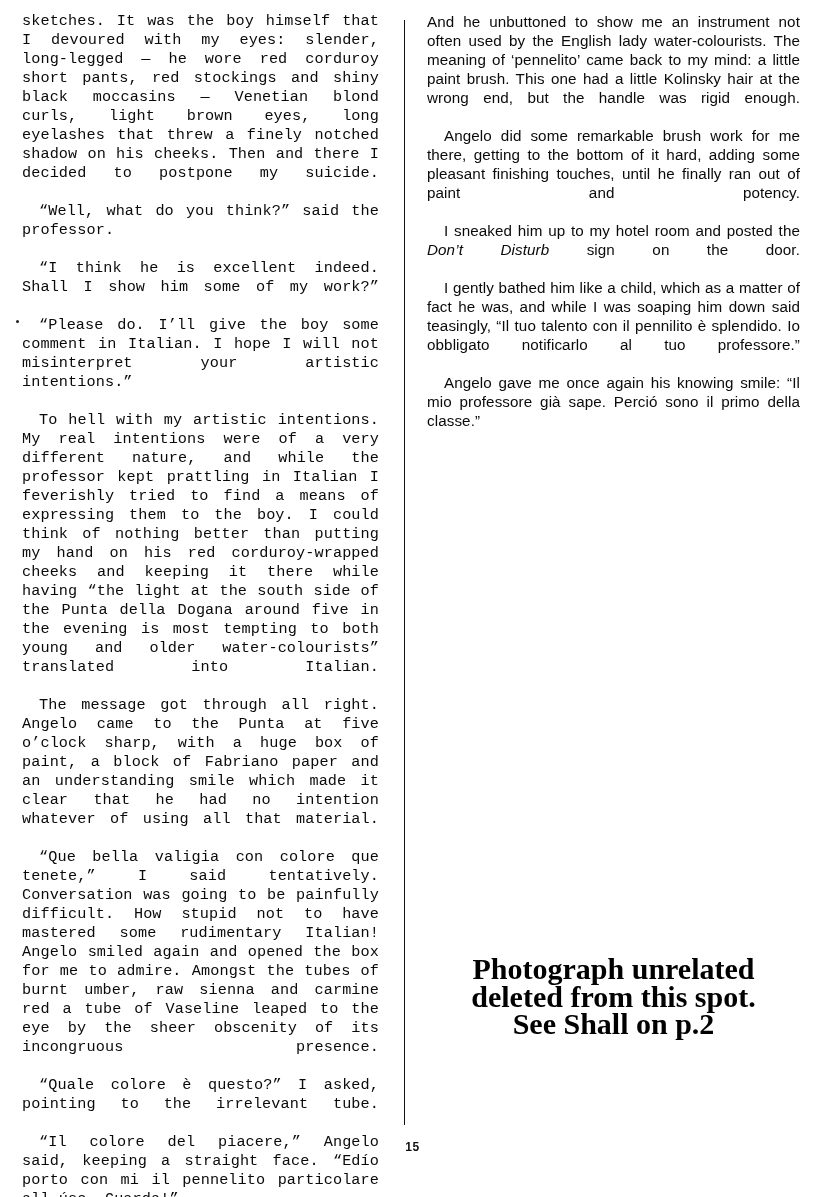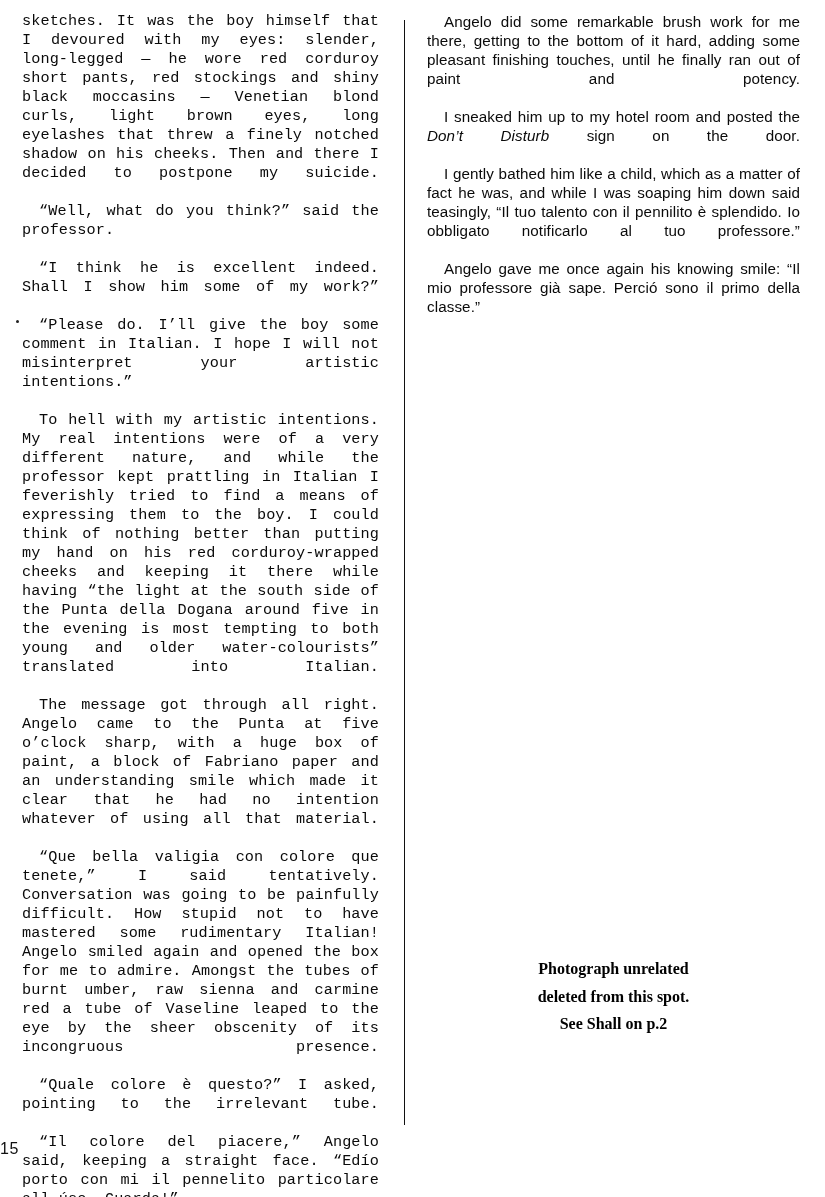--- a/index.html
+++ b/index.html
@@ -75,35 +75,35 @@
 
   
   .photo-note {
     position: absolute;
     left: 427px;
     top: 955px;
     width: 373px;
     text-align: center;
     font-family: "Liberation Serif", serif;
     font-weight: bold;
-    font-size: 16px;
+    font-size: 30px;
     line-height: 27.5px;
     color: #000000;
   }
   .photo-note div { white-space: nowrap; }
 
   
   .folio {
     position: absolute;
     left: 0;
     top: 1140px;
     width: 825px;
-    text-align: left;
-    font-size: 16px;
-    font-weight: 400;
+    text-align: center;
+    font-size: 12px;
+    font-weight: 700;
     letter-spacing: 0.6px;
     color: #111111;
   }
 
   
   .margin-speck {
     position: absolute;
     left: 16px;
     top: 320px;
     width: 3px;
@@ -127,20 +127,21 @@
       <p class="indent">To hell with my artistic intentions. My real intentions were of a very different nature, and while the professor kept prattling in Italian I feverishly tried to find a means of expressing them to the boy. I could think of nothing better than putting my hand on his red corduroy-wrapped cheeks and keeping it there while having “the light at the south side of the Punta della Dogana around five in the evening is most tempting to both young and older water-colourists” translated into Italian.</p>
       <p class="indent">The message got through all right. Angelo came to the Punta at five o’clock sharp, with a huge box of paint, a block of Fabriano paper and an understanding smile which made it clear that he had no intention whatever of using all that material.</p>
       <p class="indent">“Que bella valigia con colore que tenete,” I said tentatively. Conversation was going to be painfully difficult. How stupid not to have mastered some rudimentary Italian! Angelo smiled again and opened the box for me to admire. Amongst the tubes of burnt umber, raw sienna and carmine red a tube of Vaseline leaped to the eye by the sheer obscenity of its incongruous presence.</p>
       <p class="indent">“Quale colore è questo?” I asked, pointing to the irrelevant tube.</p>
       <p class="indent noflush">“Il colore del piacere,” Angelo said, keeping a straight face. “Edío porto con mi il pennelito particolare all úso. Guarda!”</p>
     </div>
 
   <div class="column-rule"></div>
 
   <div class="column right">
+      <p>And he unbuttoned to show me an instrument not often used by the English lady water-colourists. The meaning of ‘pennelito’ came back to my mind: a little paint brush. This one had a little Kolinsky hair at the wrong end, but the handle was rigid enough.</p>
       <p class="indent">Angelo did some remarkable brush work for me there, getting to the bottom of it hard, adding some pleasant finishing touches, until he finally ran out of paint and potency.</p>
       <p class="indent">I sneaked him up to my hotel room and posted the <em class="title">Don’t Disturb</em> sign on the door.</p>
       <p class="indent">I gently bathed him like a child, which as a matter of fact he was, and while I was soaping him down said teasingly, “Il tuo talento con il pennilito è splendido. Io obbligato notificarlo al tuo professore.”</p>
       <p class="indent noflush">Angelo gave me once again his knowing smile: “Il mio professore già sape. Perció sono il primo della classe.”</p>
     </div>
 
   <div class="photo-note">
       <div>Photograph unrelated</div>
       <div>deleted from this spot.</div>
       <div>See Shall on p.2</div>

